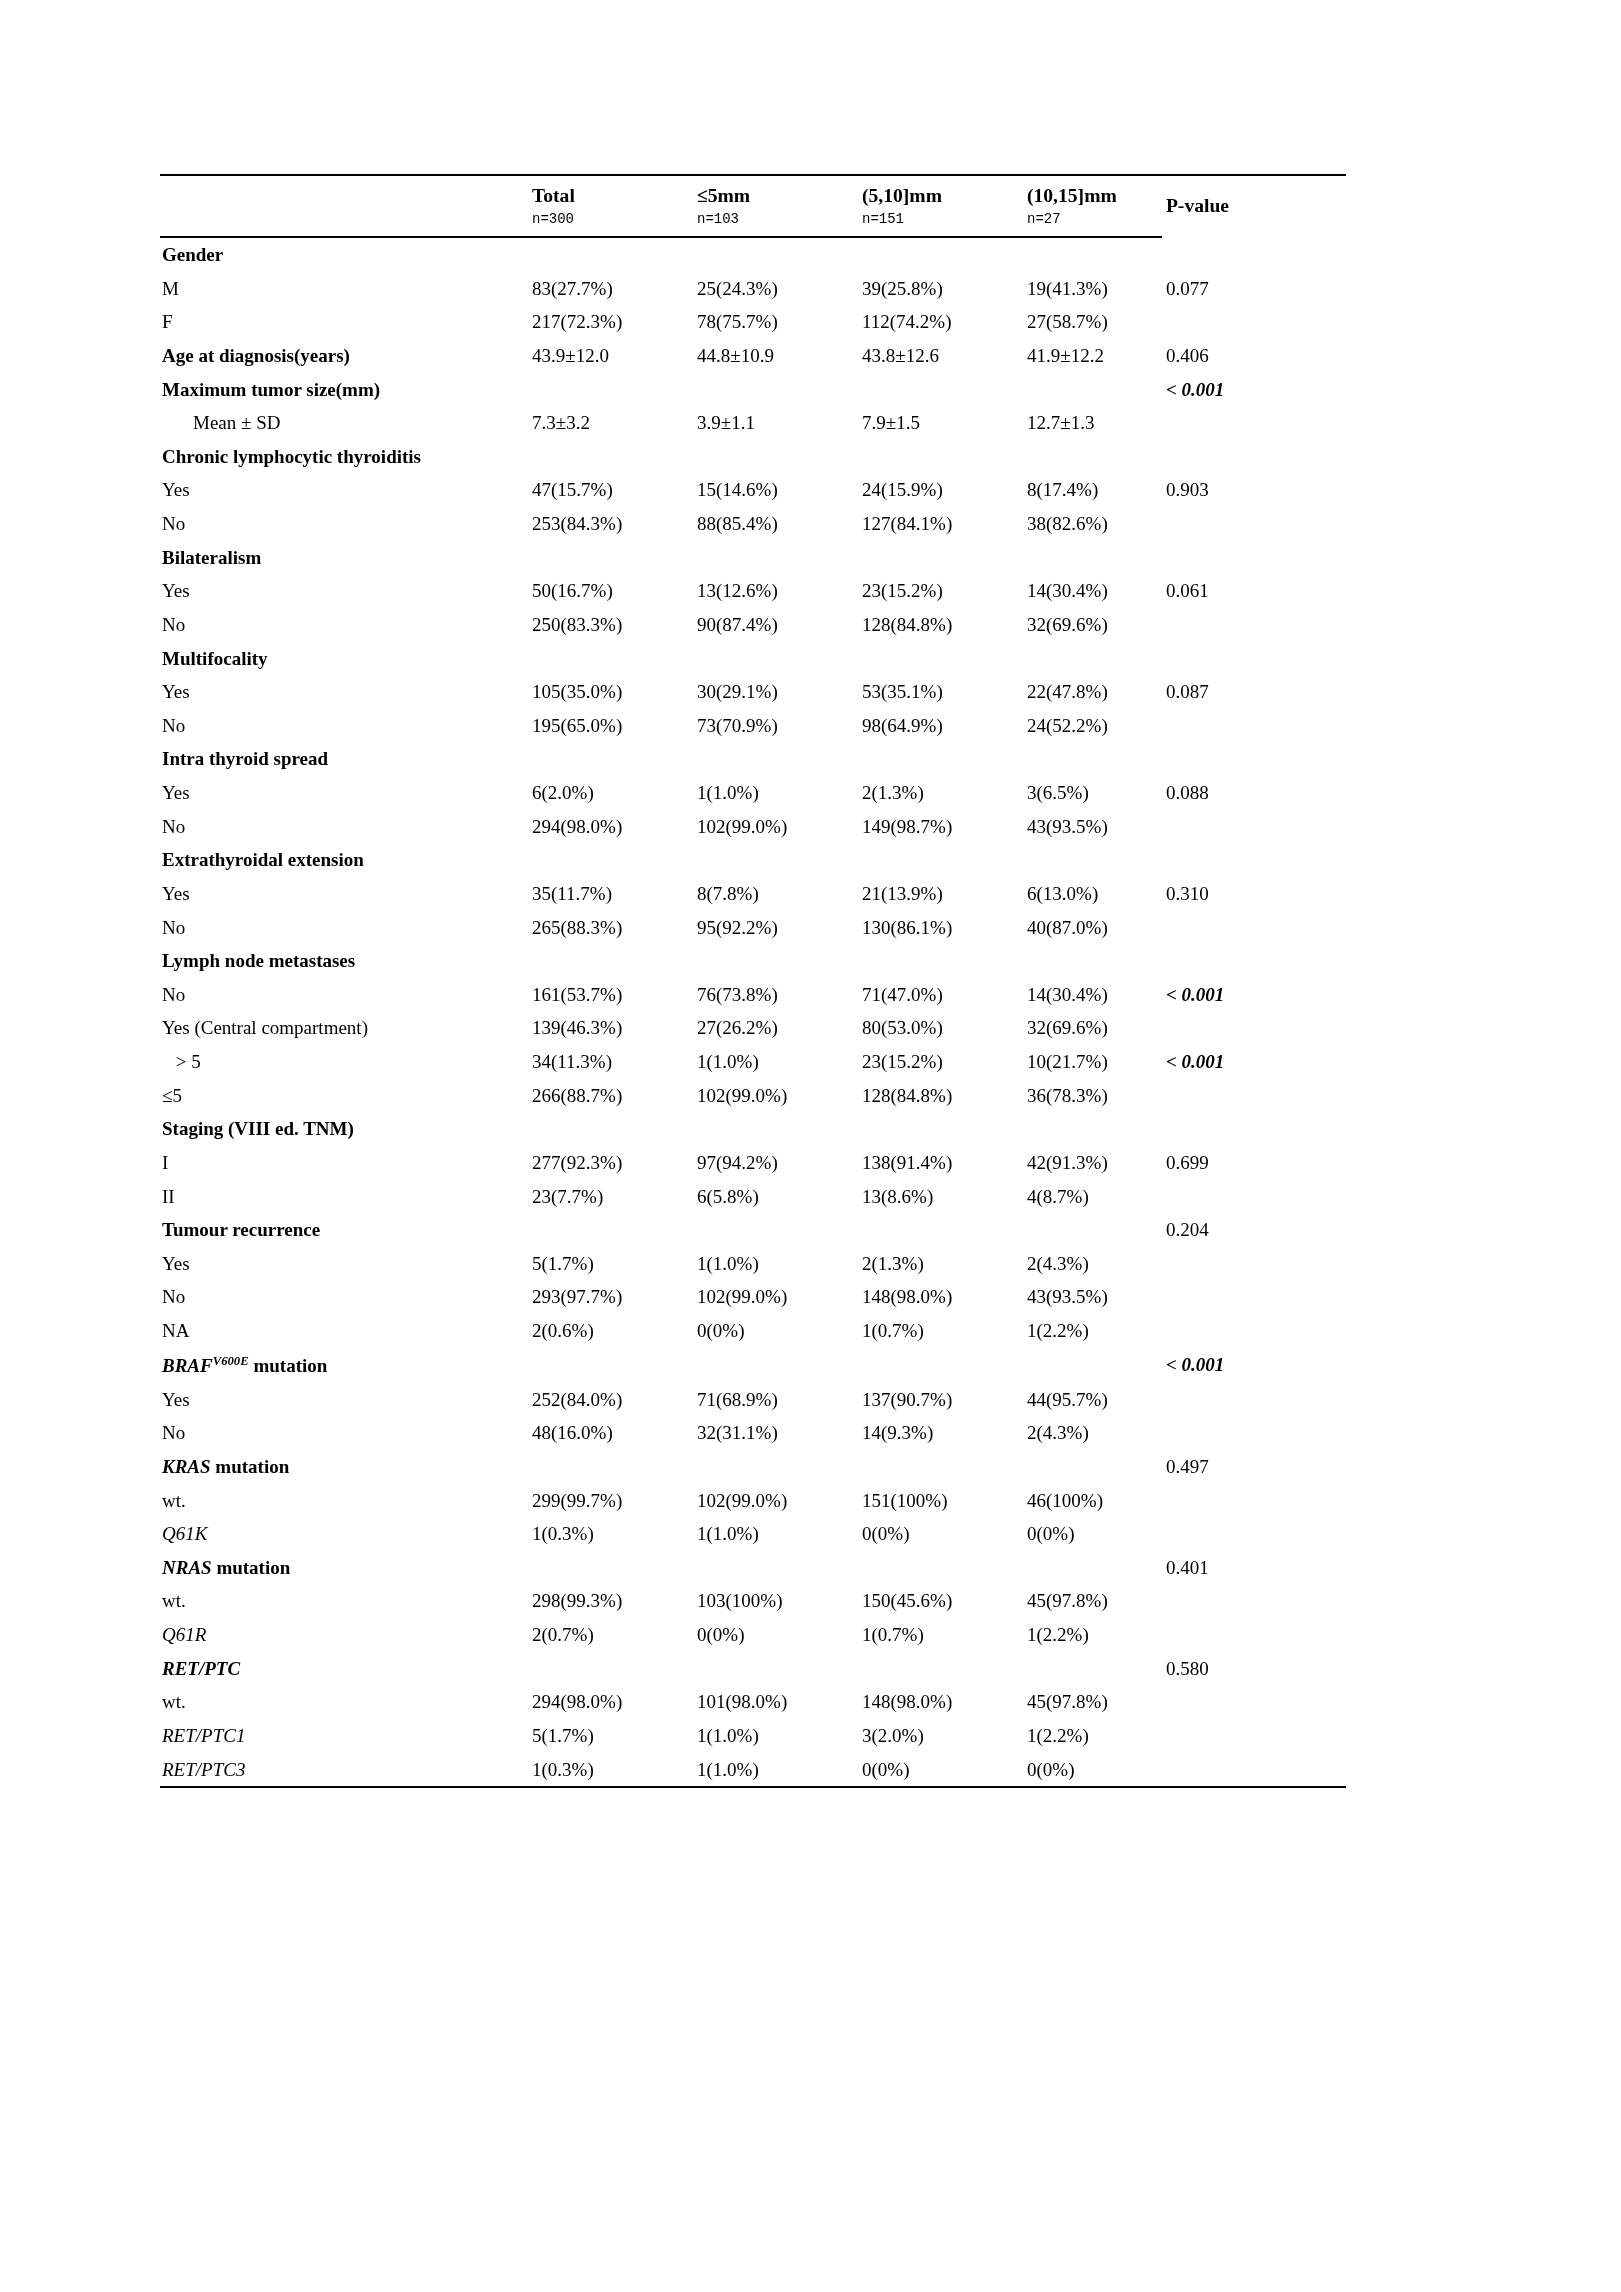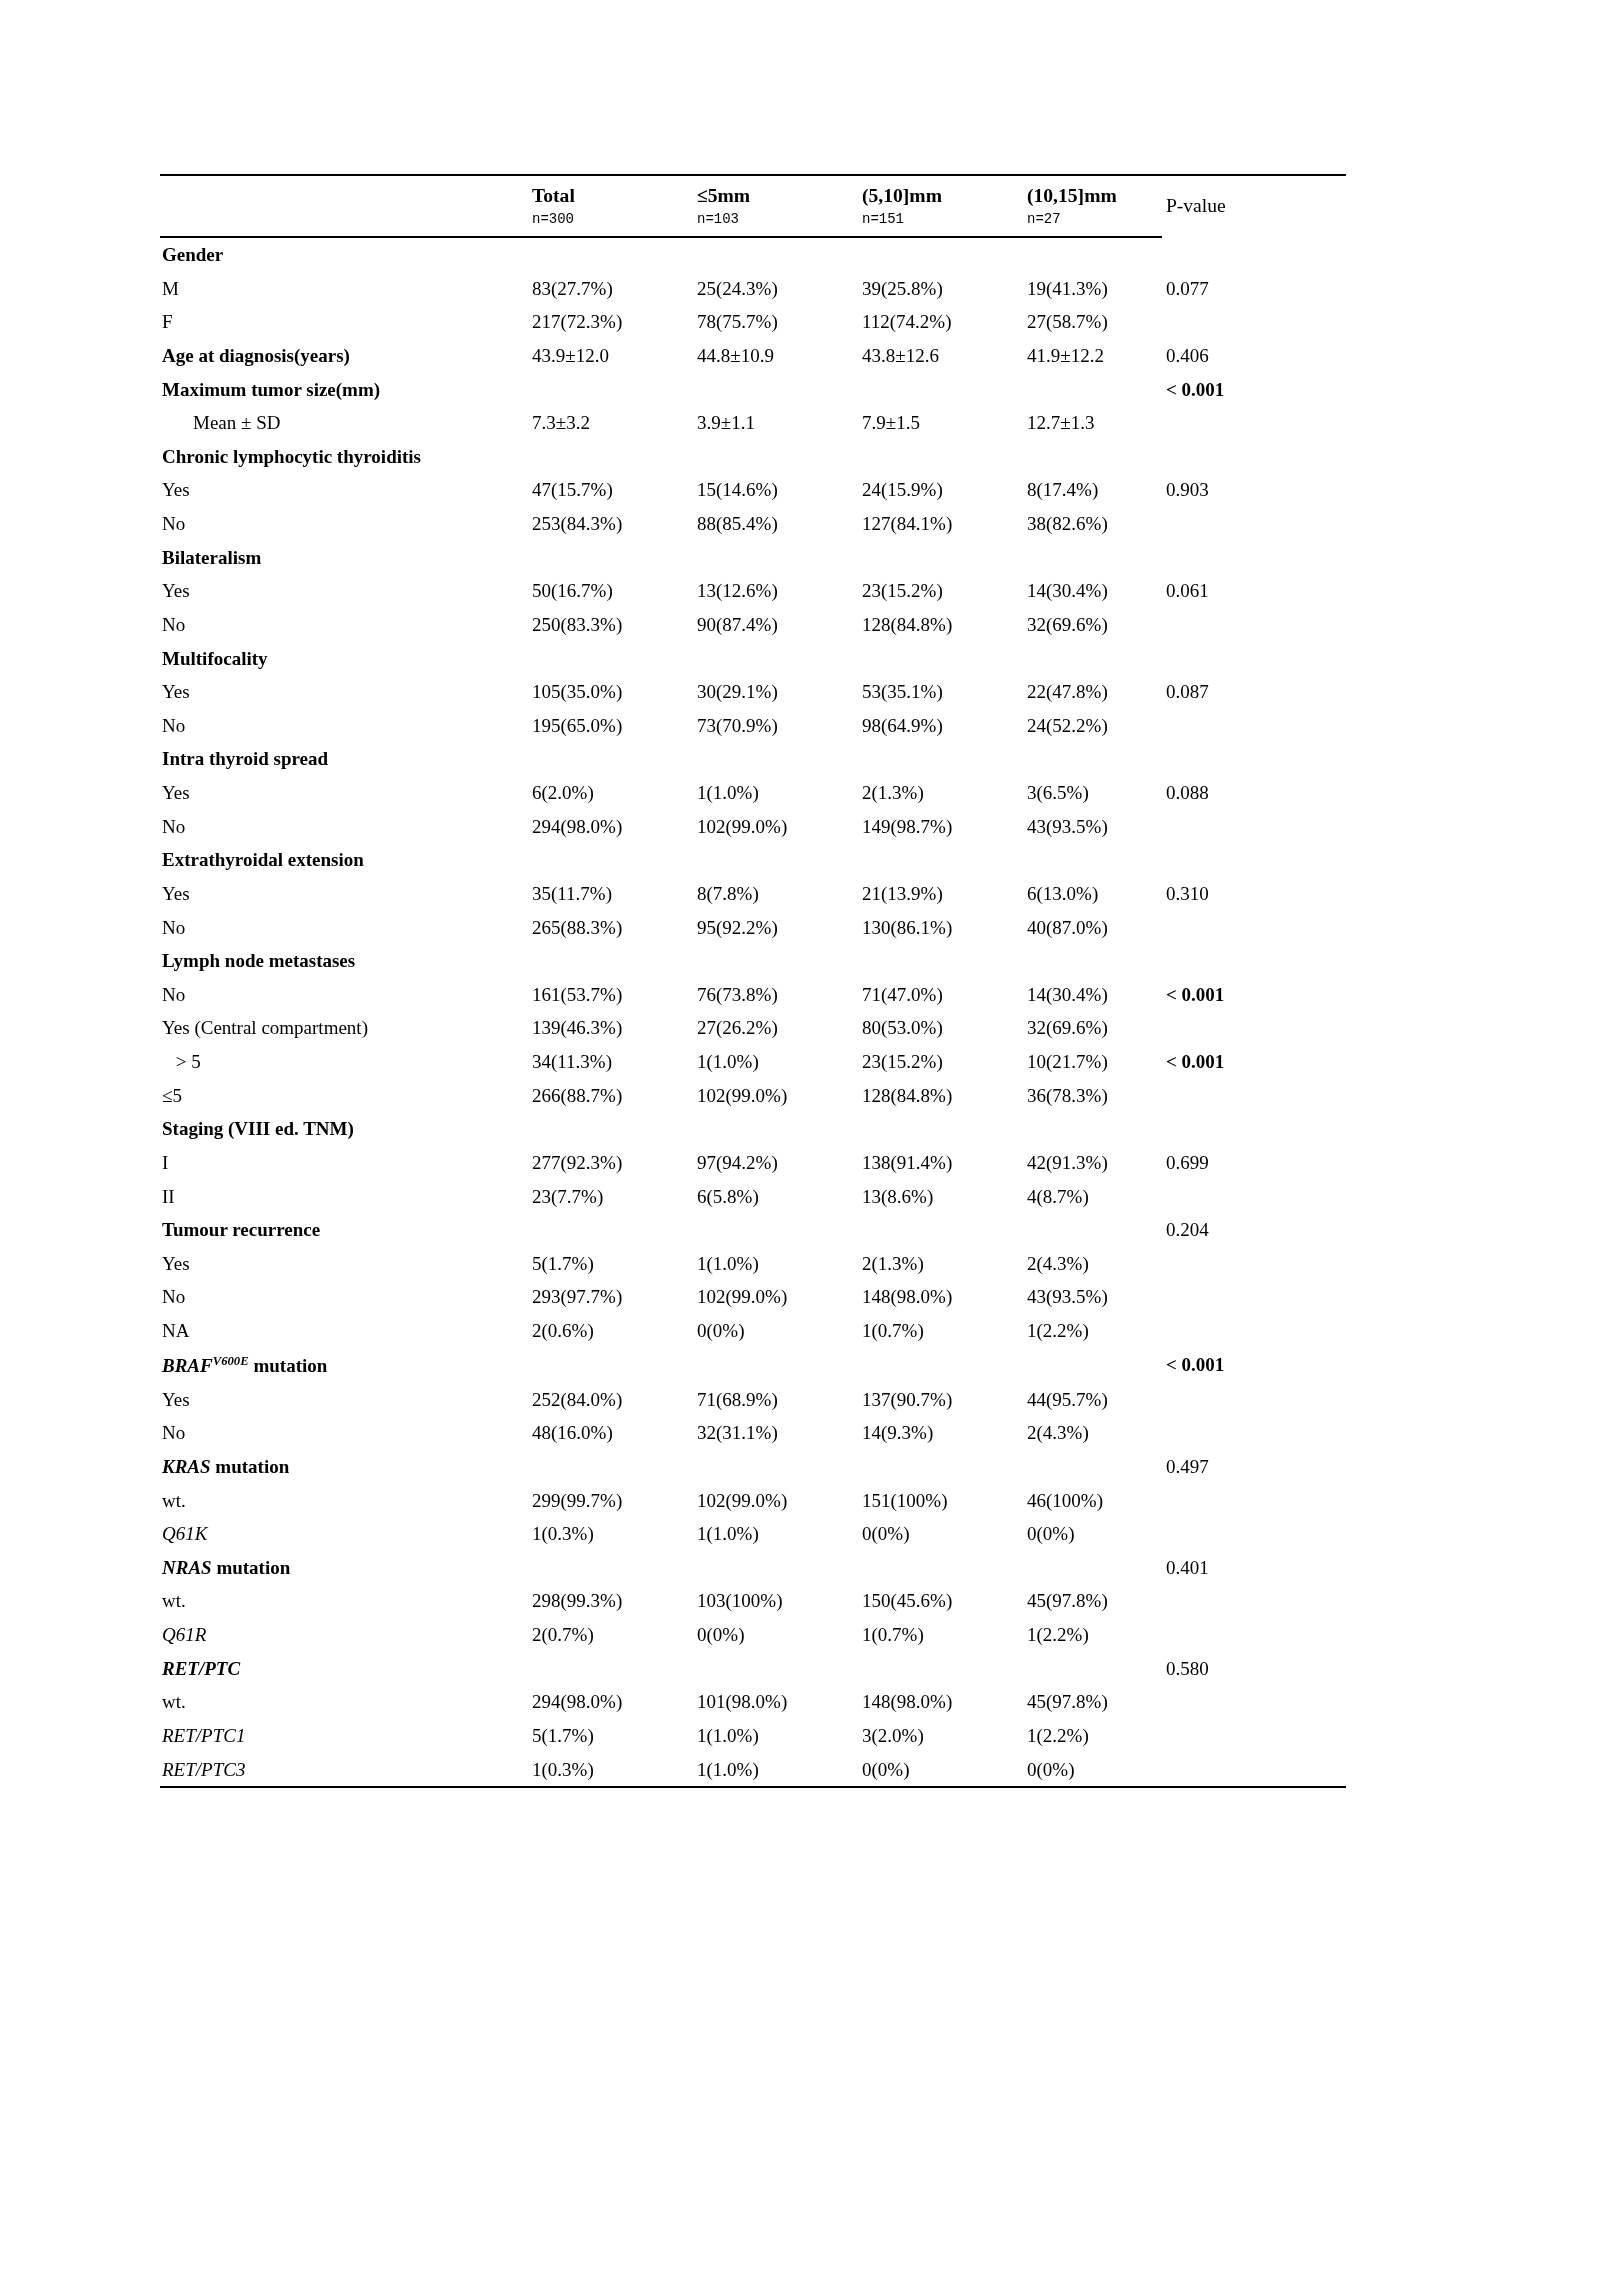--- a/index.html
+++ b/index.html
@@ -60,21 +60,21 @@
     font-weight: bold;
     font-size: 19.6px;
   }
   .hdr-n {
     padding: 2px 5.9px 8.8px 2px;
     font-weight: normal;
     font-size: 14px;
     font-family: Liberation Mono, monospace;
   }
   .hdr-p {
-    font-weight: normal;
+    font-weight: bold;
     font-size: 19.6px;
     padding: 0 0 0 3.9px;
     vertical-align: middle;
     text-align: left;
   }
   td.cell {
     padding: 5.9px 5.9px 5.9px 2px;
     white-space: nowrap;
   }
   td.label {
@@ -85,20 +85,21 @@
   }
   td.indent {
     padding-left: 33px;
   }
   td.pval {
     padding-left: 3.9px;
     white-space: nowrap;
   }
   td.pval.bold {
     font-weight: bold;
+    font-style: italic;
   }
   tr.last td {
     border-bottom: 2.9px solid #000000;
   }
   .ital {
     font-style: italic;
   }
   .sup {
     font-size: 12.7px;
     vertical-align: super;

